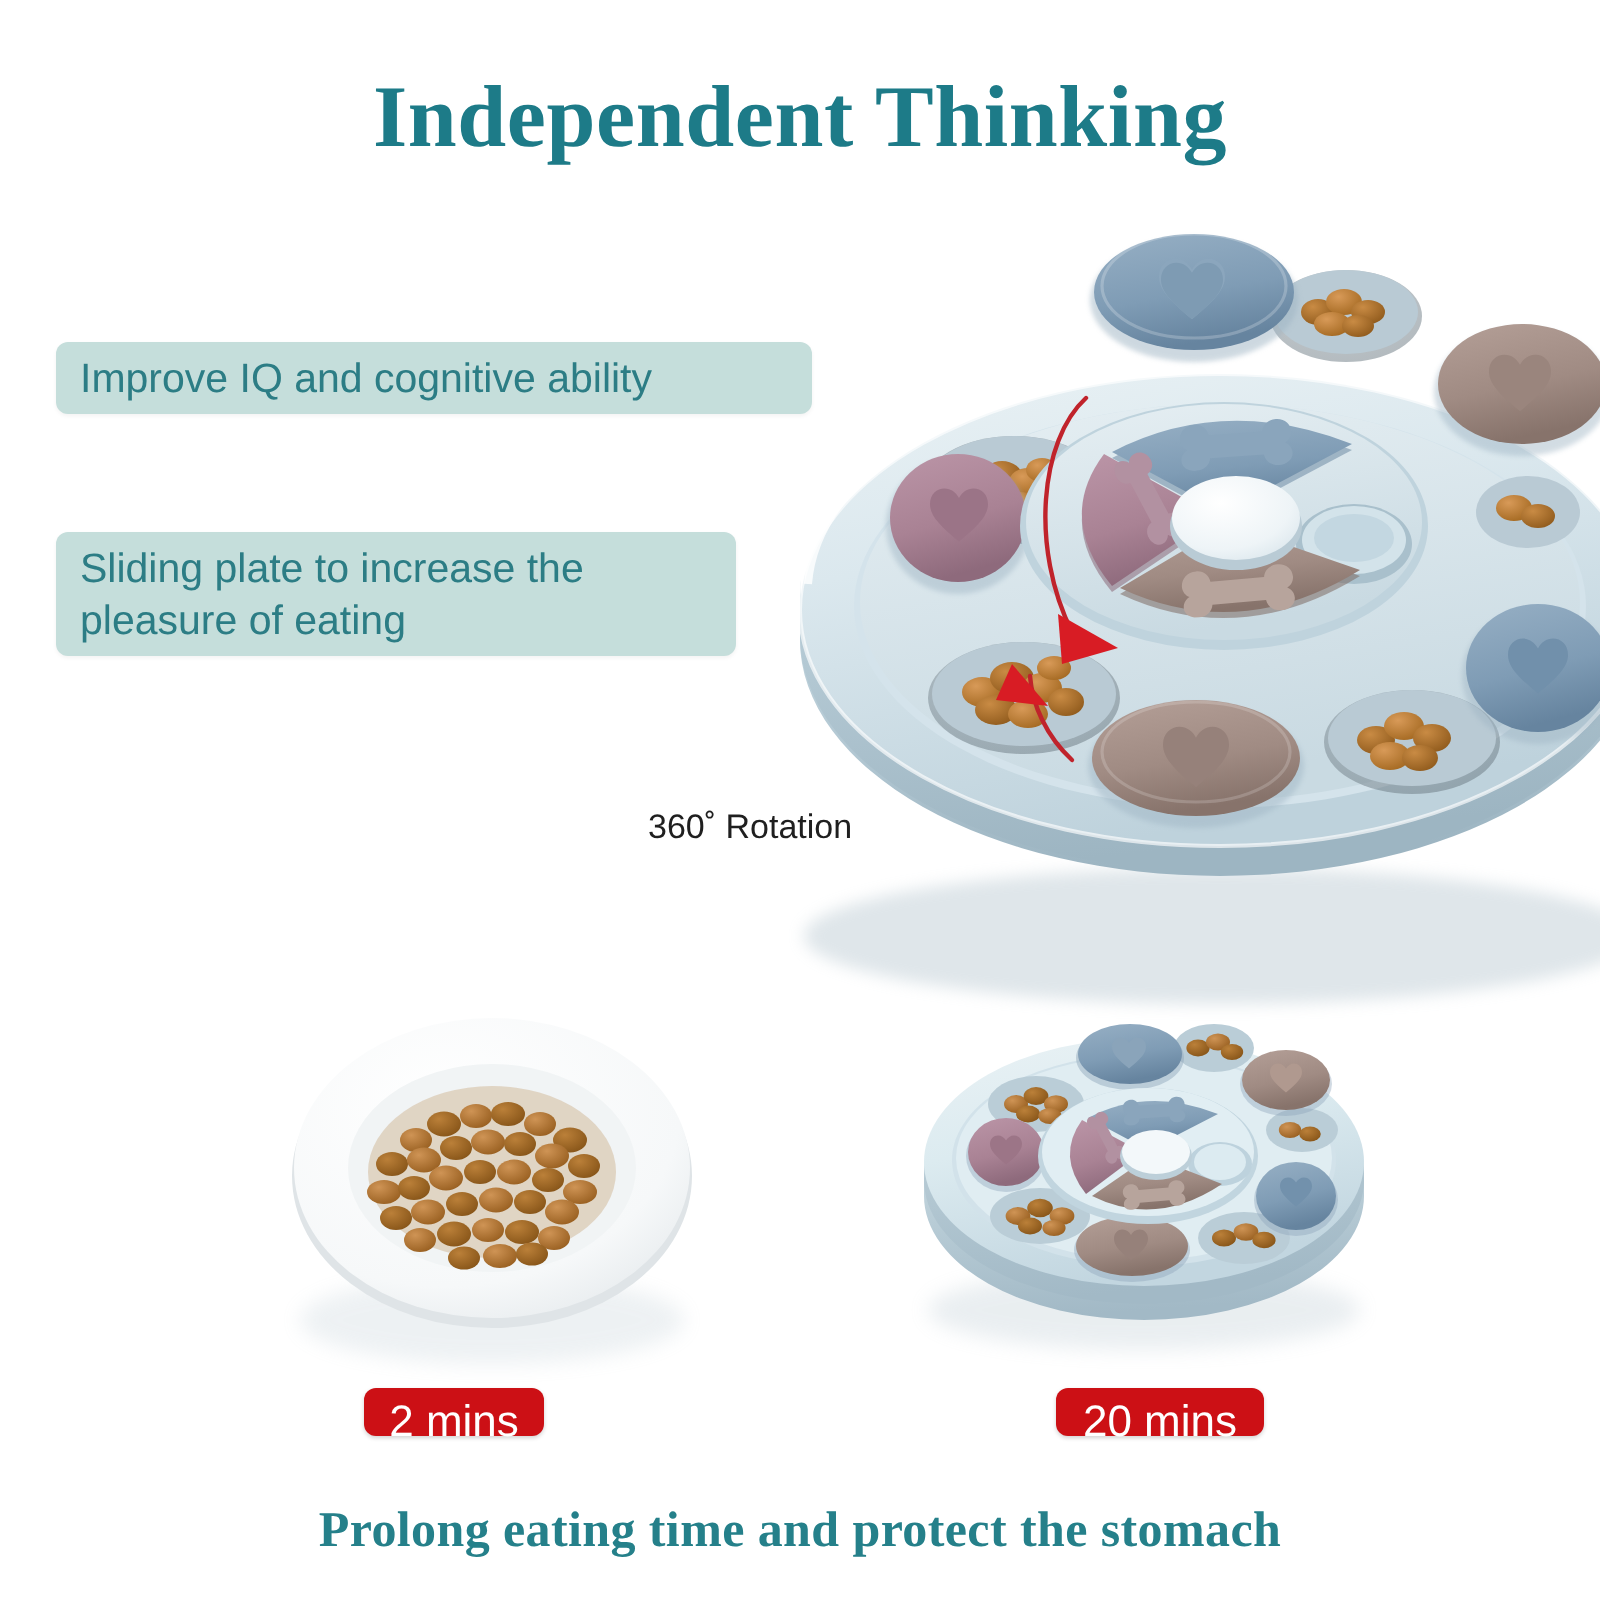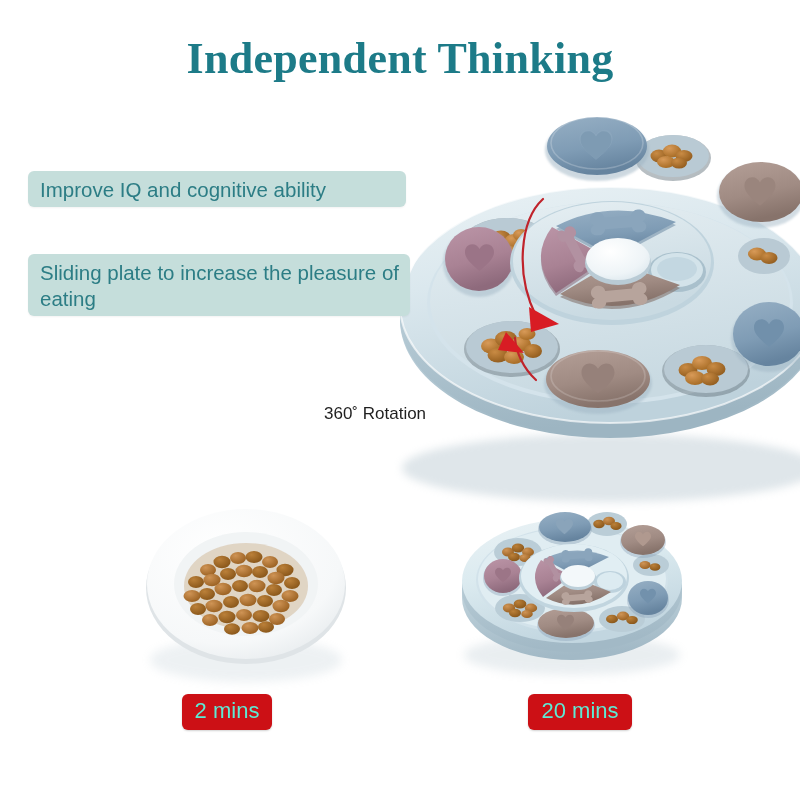--- a/index.html
+++ b/index.html
@@ -52,44 +52,44 @@
     background: #c5dedb;
     border-radius: 6px;
     color: #2c7d85;
     font-size: 20.5px;
     line-height: 26px;
     padding: 6px 10px 7px 12px;
     box-sizing: border-box;
     box-shadow: 0 1px 2px rgba(0,0,0,.05);
   }
   #feature-0 { left: 28px;  top: 171px; width: 378px; height: 36px; }
-  #feature-1 { left: 28px;  top: 254px; width: 382px; height: 62px; }
+  #feature-1 { left: 28px;  top: 266px; width: 340px; height: 62px; }
 
   
   .rotation-caption {
     position: absolute;
     left: 324px;
     top: 404px;
     font-size: 17px;
     color: #1f1f1f;
     white-space: nowrap;
   }
 
   
   .time-badge {
     position: absolute;
     background: #cc1015;
-    color: #5eead4;
+    color: #ffffff;
     border-radius: 6px;
     font-size: 22px;
     line-height: 30px;
     text-align: center;
     padding: 2px 12px 4px 12px;
     box-sizing: border-box;
-    height: 36px;
+    height: 24px;
     box-shadow: 0 1px 2px rgba(0,0,0,.18);
   }
   #badge-left  { left: 182px; top: 694px; width: 90px; }
   #badge-right { left: 528px; top: 694px; width: 104px; }
 
   svg { display: block; }
   .layer { position: absolute; left: 0; top: 0; }
 </style>
 </head>
 <body>
@@ -511,14 +511,15 @@
             <ellipse cx="578" cy="576" rx="17" ry="11" fill="#f3f8fa"></ellipse>
           </g>
         </g>
       </g>
     </svg>
   </div>
 
   <div class="time-badge" id="badge-left">2 mins</div>
   <div class="time-badge" id="badge-right">20 mins</div>
 
+  <div class="footline">Prolong eating time and protect the stomach</div>
 
 </div>
 
 </body></html>

